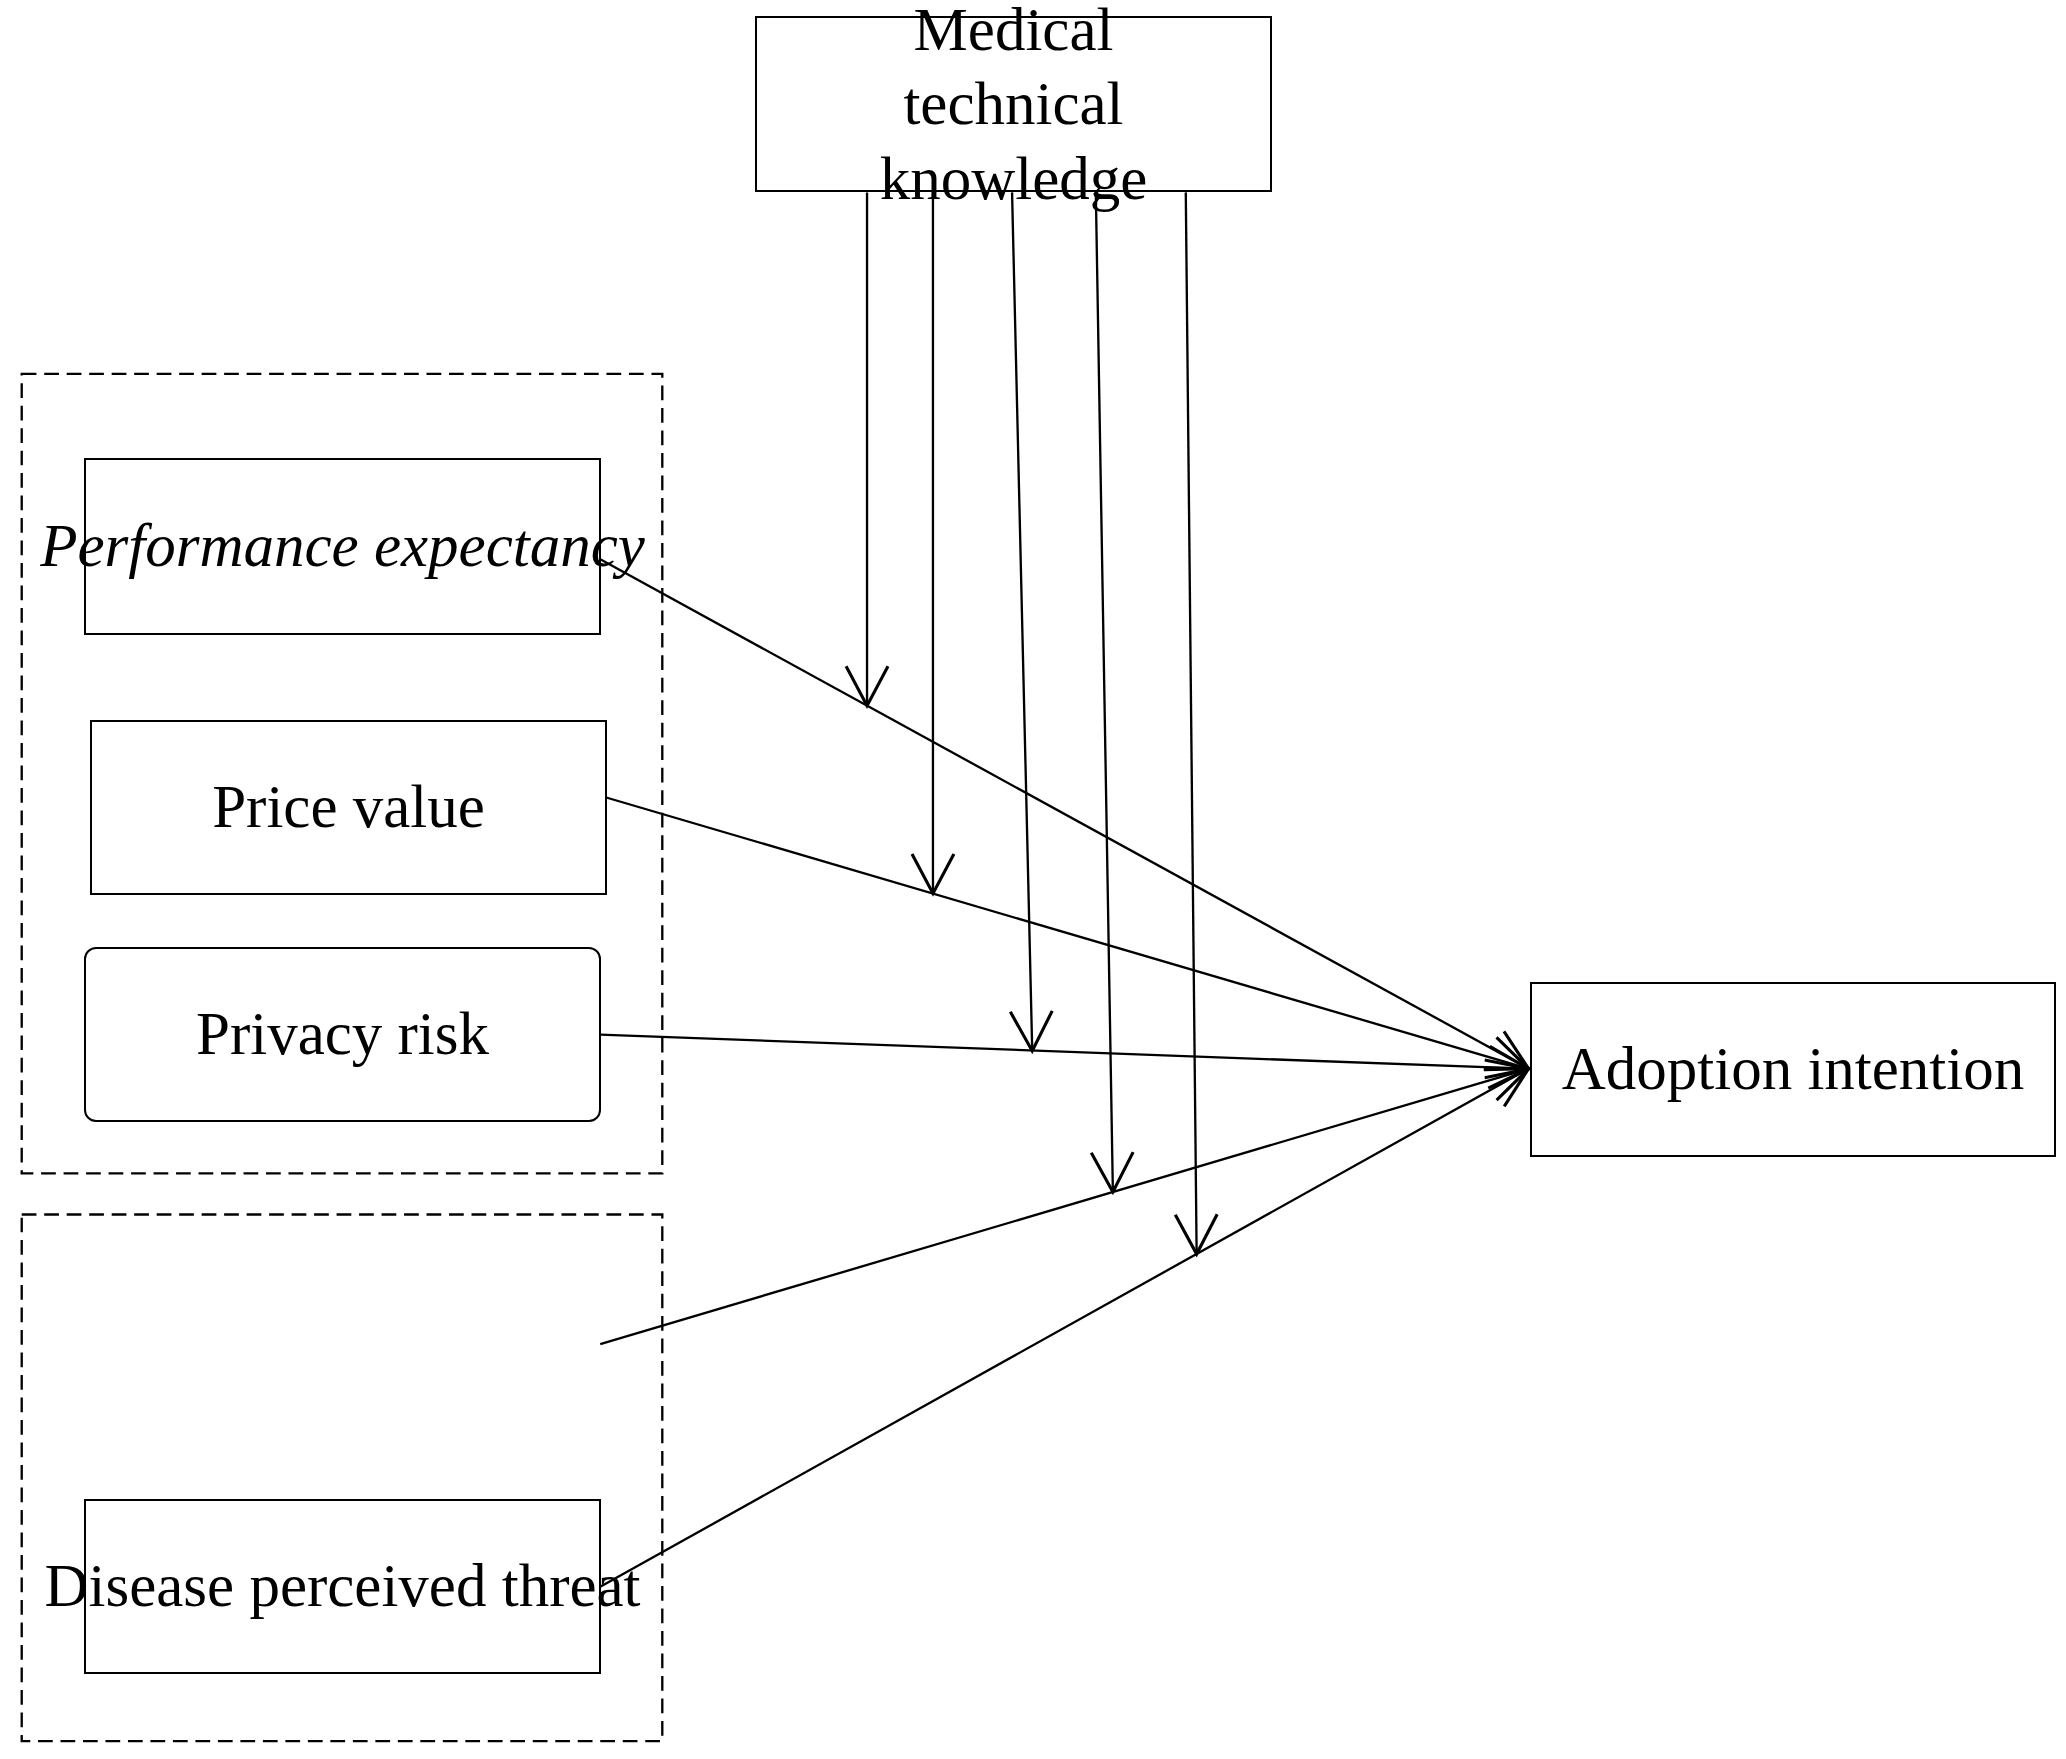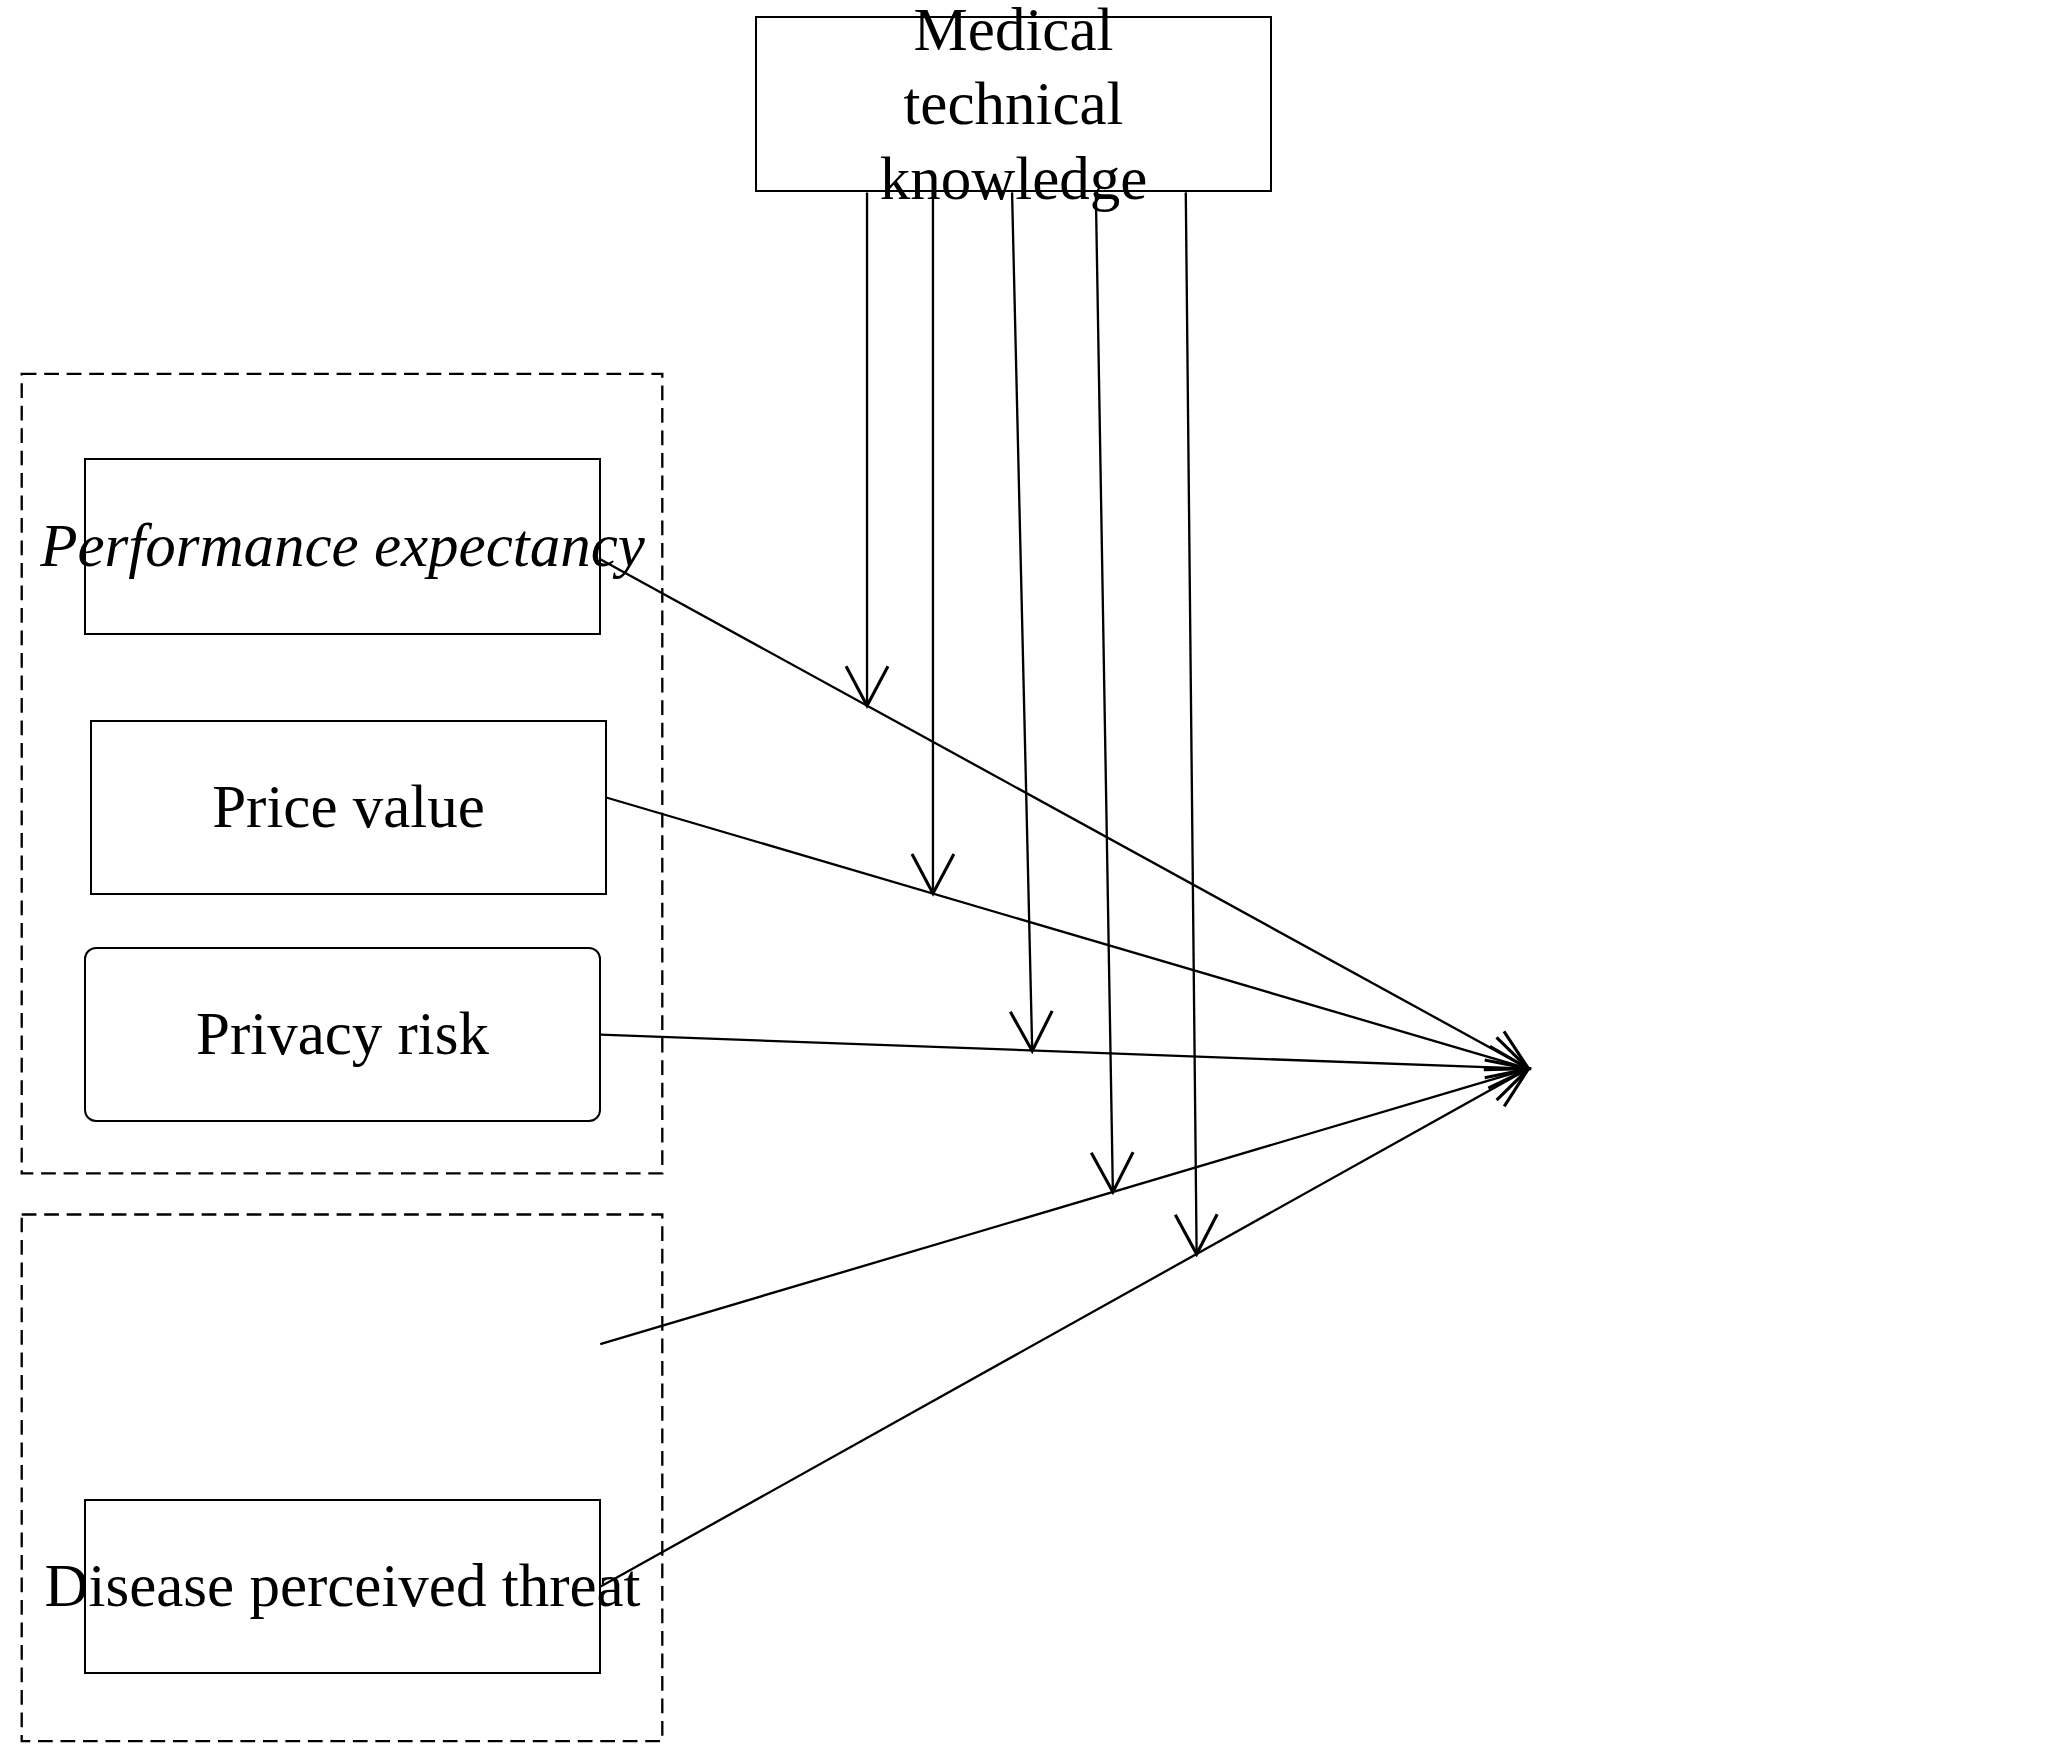--- a/index.html
+++ b/index.html
@@ -81,15 +81,18 @@
     <span class="label">Price value</span>
   </div>
   <div class="node" style="left:84px; top:947px; width:517px; height:175px;border-radius:12px;">
     <span class="label">Privacy risk</span>
   </div>
 
   <div class="node" style="left:84px; top:1499px; width:517px; height:175px;">
     <span class="label">Disease perceived threat</span>
   </div>
 
+  <div class="node" style="left:1530px; top:982px; width:526px; height:175px;">
+    <span class="label">Adoption intention</span>
+  </div>
 
 </div>
 
 
 </body></html>

